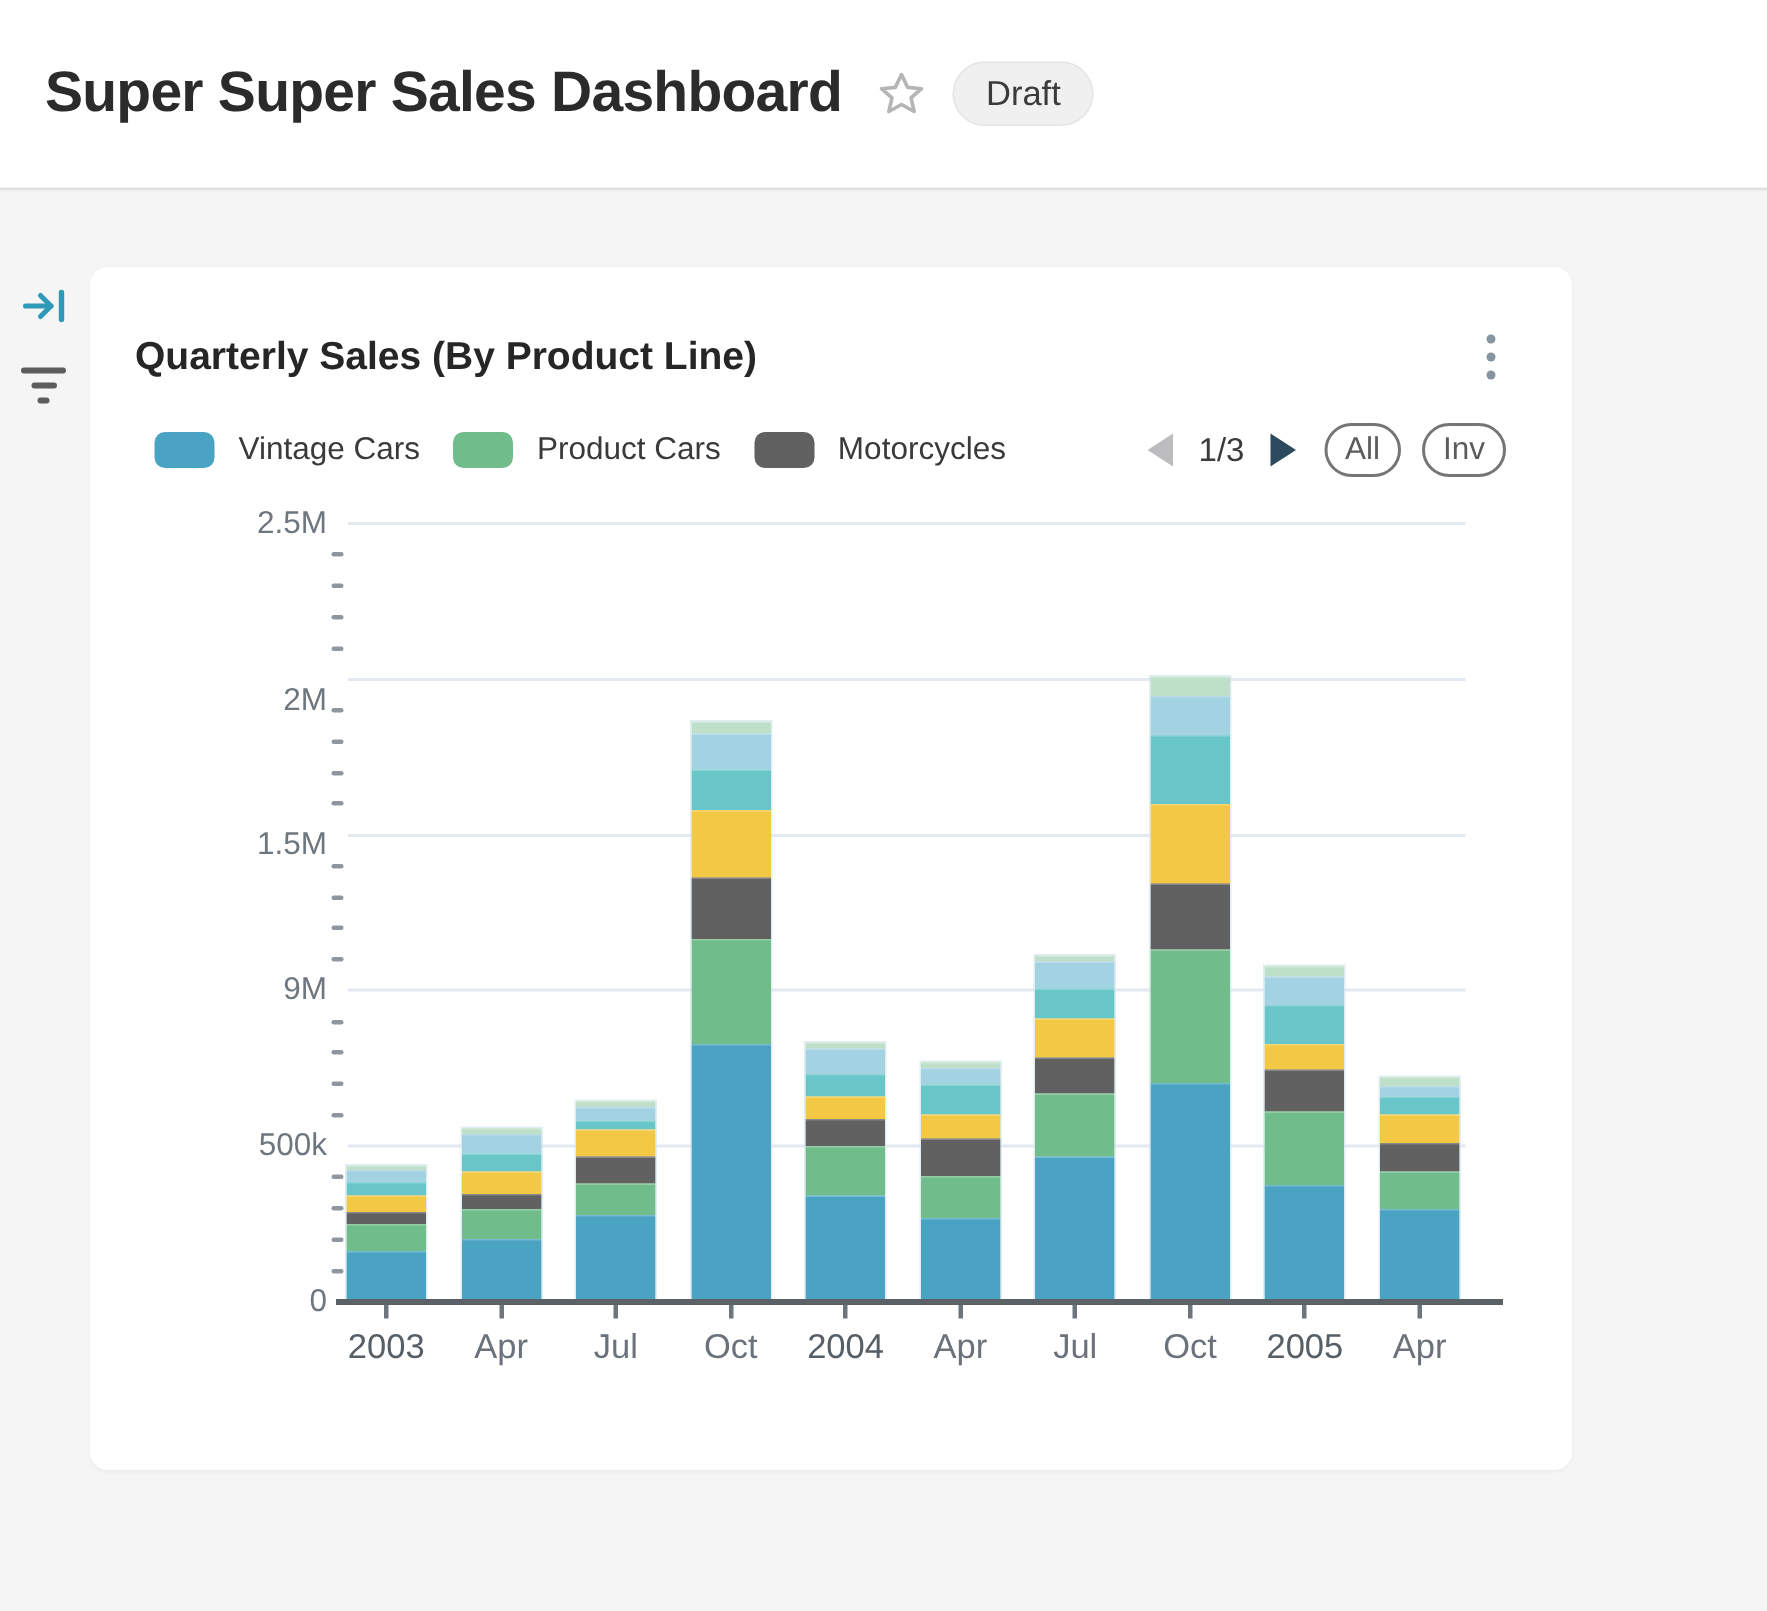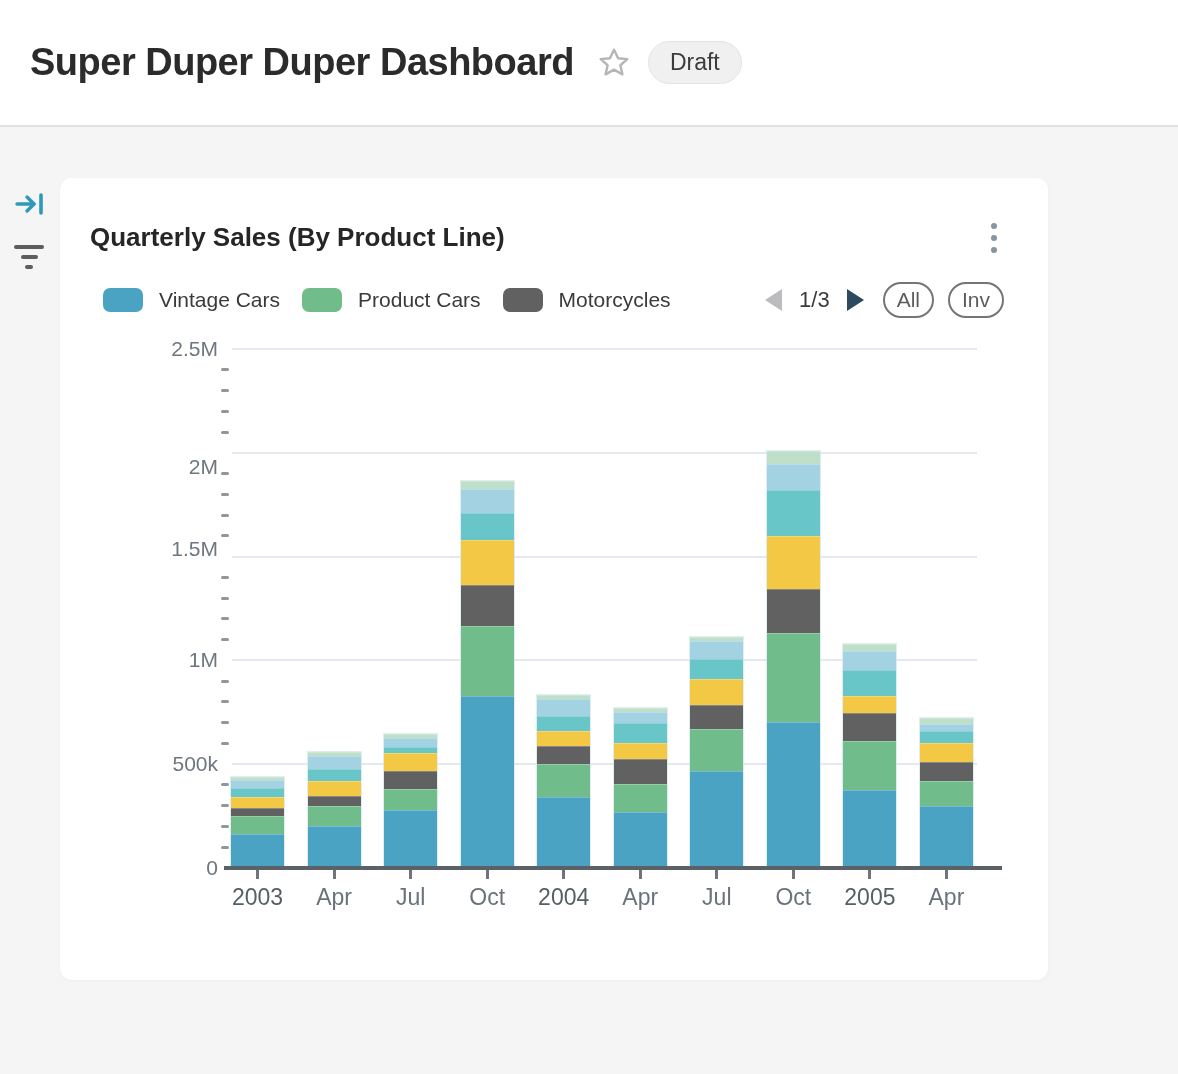--- a/index.html
+++ b/index.html
@@ -71,21 +71,21 @@
     outline:1px solid rgba(208,229,238,0.65); cursor:pointer; }
   .bar-seg { width:100%; box-shadow:inset 0 1px 0 rgba(255,255,255,0.25); }
   .x-tick { position:absolute; top:521px; width:3px; height:9px; background:#6d747c; }
   .x-label { position:absolute; top:535px; width:90px; text-align:center; font-size:23px; color:#6b727b; }
   .x-label.bold { font-weight:400; color:#565e66; }
 </style>
 </head>
 <body>
 
 <header class="app-header">
-  <h1 class="page-title">Super Duper Duper Dashboard</h1>
+  <h1 class="page-title">Super Super Sales Dashboard</h1>
   <button class="star-btn">
     <svg width="34" height="34" viewBox="0 0 24 24">
       <path d="M12 2.6l2.9 6.05 6.5.63-4.9 4.32 1.45 6.4L12 16.7 6.05 20l1.45-6.4L2.6 9.28l6.5-.63z" fill="none" stroke="#b5b5b5" stroke-width="1.7" stroke-linejoin="round"></path>
     </svg>
   </button>
   <span class="status-badge">Draft</span>
 </header>
 
 <button class="rail-btn collapse">
   <svg width="32" height="32" viewBox="0 0 32 32">
@@ -157,22 +157,22 @@
       <div class="minor-tick" style="top: 185.34px;"></div>
       <div class="minor-tick" style="top: 164.58px;"></div>
       <div class="minor-tick" style="top: 143.82px;"></div>
       <div class="minor-tick" style="top: 123.06px;"></div>
       <div class="minor-tick" style="top: 81.54px;"></div>
       <div class="minor-tick" style="top: 60.78px;"></div>
       <div class="minor-tick" style="top: 40.02px;"></div>
       <div class="minor-tick" style="top: 19.26px;"></div>
       <div class="y-label" style="top: 507px;">0</div>
       <div class="y-label" style="top: 403.2px;">500k</div>
-      <div class="y-label" style="top: 299.4px;">1M</div>
-      <div class="y-label" style="top: 188px;">1.5M</div>
+      <div class="y-label" style="top: 299.4px;">9M</div>
+      <div class="y-label" style="top: 202px;">1.5M</div>
       <div class="y-label" style="top: 106px;">2M</div>
       <div class="y-label" style="top: -12px;">2.5M</div>
       <div class="bar" style="left: -1px; height: 91.344px;">
         <div class="bar-seg" style="height: 34.0464px; background: rgb(75, 163, 196);"></div>
         <div class="bar-seg" style="height: 17.646px; background: rgb(112, 189, 139);"></div>
         <div class="bar-seg" style="height: 7.8888px; background: rgb(97, 97, 97);"></div>
         <div class="bar-seg" style="height: 11.0028px; background: rgb(243, 200, 69);"></div>
         <div class="bar-seg" style="height: 9.342px; background: rgb(104, 198, 200);"></div>
         <div class="bar-seg" style="height: 7.8888px; background: rgb(163, 210, 226);"></div>
         <div class="bar-seg" style="height: 3.5292px; background: rgb(191, 224, 200);"></div>

